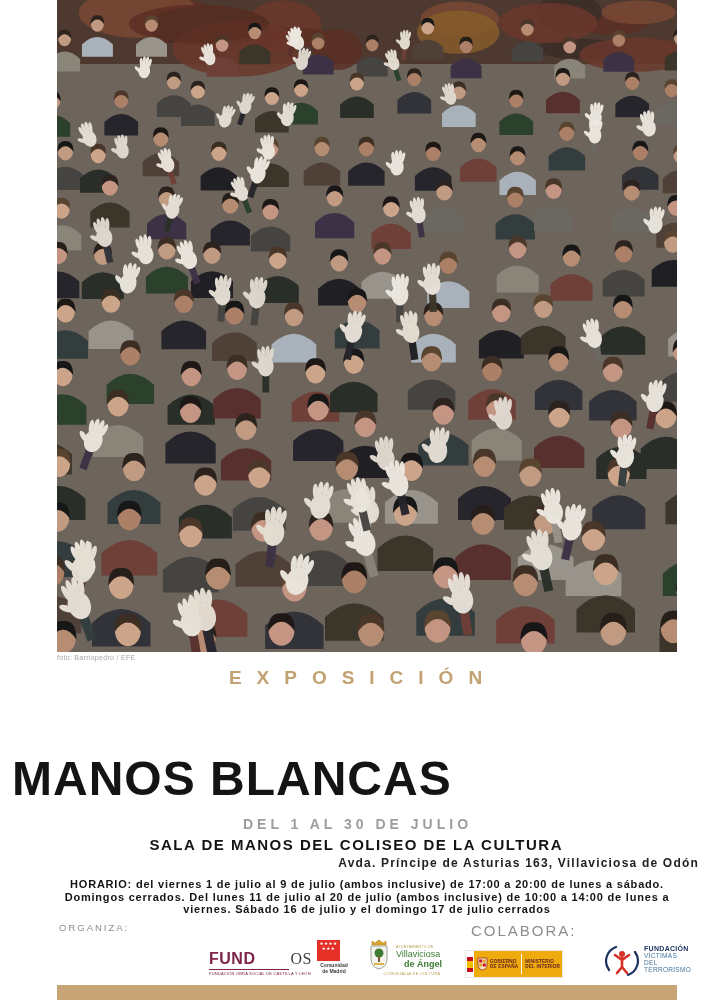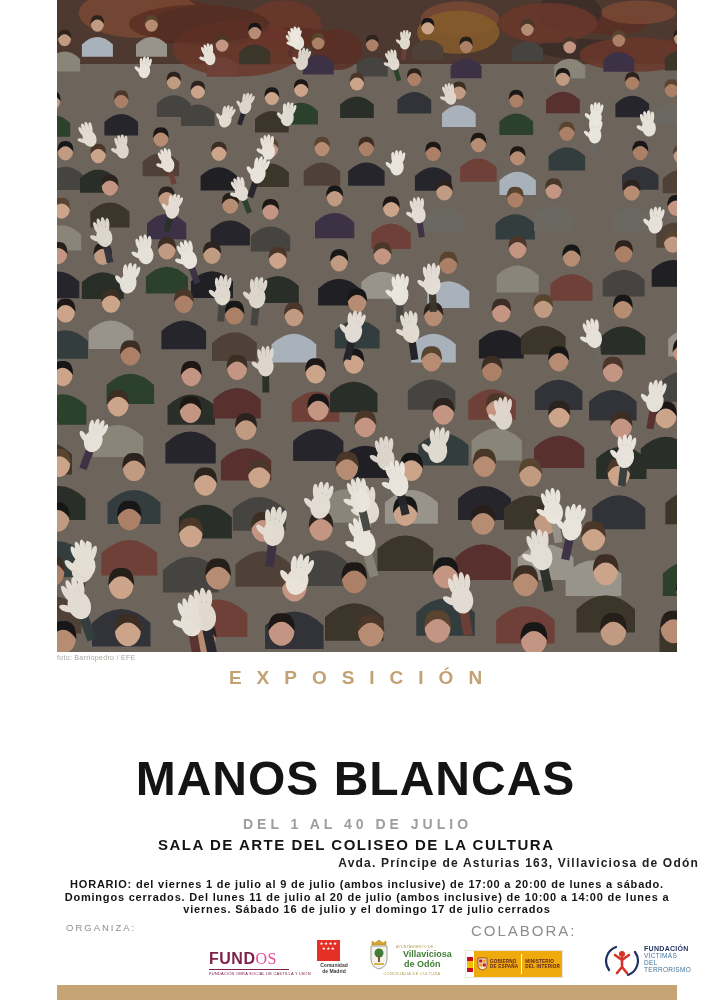--- a/index.html
+++ b/index.html
@@ -10,62 +10,62 @@
   
   .photo{position:absolute;left:45px;top:0;width:620px;height:652px;overflow:hidden;background:#6d635a;}
   .photo svg{display:block;width:100%;height:100%;filter:saturate(.92) contrast(.97);}
   .credit{position:absolute;left:45px;top:654px;font-size:7px;color:#a9a49e;letter-spacing:.3px;}
 
   
   .kicker{position:absolute;left:0;right:0;top:667px;text-align:center;font-size:19px;font-weight:bold;
           letter-spacing:15px;text-indent:15px;color:#c2a173;}
   .title1{position:absolute;left:0;right:0;top:699px;text-align:center;font-size:46px;font-weight:400;
           letter-spacing:2px;color:#141414;}
-  .title2{position:absolute;left:0;right:0;top:751px;text-align:center;font-size:48px;font-weight:700;
+  .title2{position:absolute;left:0;right:0;top:751px;text-align:left;font-size:48px;font-weight:700;
           letter-spacing:1px;color:#141414;}
   .dates{position:absolute;left:0;right:0;top:816px;text-align:center;font-size:14px;font-weight:bold;
          letter-spacing:4px;text-indent:4px;color:#9d9d9d;}
   .venue{position:absolute;left:0;right:0;top:836px;text-align:center;font-size:15px;font-weight:bold;
          letter-spacing:1.5px;text-indent:1.5px;color:#141414;}
   .address{position:absolute;left:0;right:0;top:856px;text-align:right;font-size:12px;font-weight:600;
            letter-spacing:1.2px;color:#222;}
   .schedule{position:absolute;left:45px;top:878px;width:620px;text-align:center;font-size:11px;font-weight:bold;
             letter-spacing:.8px;line-height:12.5px;color:#141414;}
 
   
-  .org-label{position:absolute;left:54px;top:922px;font-size:9.5px;letter-spacing:2px;color:#8d8d8d;}
+  .org-label{position:absolute;left:47px;top:922px;font-size:9.5px;letter-spacing:2px;color:#8d8d8d;}
   .colab-label{position:absolute;left:459px;top:922px;font-size:15px;letter-spacing:2px;color:#8d8d8d;}
   .goldbar{position:absolute;left:45px;top:985px;width:620px;height:15px;background:#c7a474;}
 
   
   .fmab{position:absolute;left:45px;top:940px;width:150px;height:40px;}
   .fmab .strokes{position:absolute;left:60px;top:0;}
   .fmab .fsmall{position:absolute;left:1px;top:13px;font-size:5px;font-weight:bold;letter-spacing:.6px;color:#c0272d;}
   .fmab .fname{position:absolute;left:0;top:19px;font-size:15px;font-weight:600;color:#3d3a36;white-space:nowrap;}
 
   
   .fundos{position:absolute;left:197px;top:950px;width:80px;}
   .fundos .word{font-size:16px;letter-spacing:.5px;white-space:nowrap;}
   .fundos .word .b{font-weight:bold;color:#7d2248;}
-  .fundos .word .l{font-weight:400;color:#ec4899;font-family:"Liberation Serif",serif;}
+  .fundos .word .l{font-weight:400;color:#404040;font-family:"Liberation Serif",serif;margin-left:35px;}
   .fundos .rule{height:1px;background:#7d2248;margin-top:1px;}
   .fundos .tag{margin-top:1px;font-size:4px;letter-spacing:.2px;color:#7d2248;white-space:nowrap;}
 
   
   .madrid{position:absolute;left:299px;top:940px;width:46px;}
   .madrid .flag{width:23px;height:21px;background:#e53027;margin-left:6px;
                 display:flex;flex-direction:column;align-items:center;justify-content:flex-start;padding-top:2px;box-sizing:border-box;}
   .madrid .stars{font-size:4.5px;line-height:4.5px;letter-spacing:.5px;color:#fff;text-align:center;}
   .madrid .mtext{margin-top:2px;font-size:5px;line-height:5.5px;font-weight:bold;color:#3d3a36;text-align:center;}
 
   
   .villa{position:absolute;left:352px;top:939px;width:96px;height:42px;}
   .villa .crest{position:absolute;left:2px;top:0;}
   .villa .ayto{position:absolute;left:32px;top:6px;font-size:3.5px;letter-spacing:.3px;color:#b49a4a;}
-  .villa .vname{position:absolute;left:32px;top:11px;font-size:9px;font-weight:bold;color:#3f7d36;line-height:9px;margin-left:7px;}
+  .villa .vname{position:absolute;left:32px;top:11px;font-size:9px;font-weight:normal;color:#3f7d36;line-height:9px;}
   .villa .vname2{position:absolute;left:40px;top:20px;font-size:9px;font-weight:bold;color:#3f7d36;}
   .villa .conc{position:absolute;left:0;top:33px;width:96px;text-align:center;font-size:3.8px;letter-spacing:.4px;color:#b49a4a;}
 
   
   .gob{position:absolute;left:453px;top:950px;width:98px;height:28px;display:flex;border:1px solid #e8e6e2;box-sizing:border-box;}
   .gob .flagstrip{width:8px;background:#fff;display:flex;flex-direction:column;justify-content:center;}
   .gob .flagstrip .f{width:6px;margin:0 1px;}
   .gob .fr{height:4px;background:#c60b1e;}
   .gob .fy{height:7px;background:#f1bf00;}
   .gob .ybox{flex:1;background:#efaa0e;display:flex;align-items:center;}
@@ -1008,22 +1008,22 @@
           <ellipse cx="2.4" cy="-16.5" rx="2.6" ry="7.5" fill="#efe9df" transform="rotate(3.8 2.4 -16.5)"></ellipse>
           <ellipse cx="6.8" cy="-14" rx="2.6" ry="7.5" fill="#efe9df" transform="rotate(10.9 6.8 -14)"></ellipse>
           <ellipse cx="-11" cy="-1" rx="2.8" ry="6.5" fill="#efe9df" transform="rotate(-52 -11 -1)"></ellipse>
         </g>
       </svg>
   </div>
   <div class="credit">foto: Barriopedro / EFE</div>
 
   <div class="kicker">EXPOSICIÓN</div>
   <div class="title2">MANOS BLANCAS</div>
-  <div class="dates">DEL 1 AL 40 DE JULIO</div>
-  <div class="venue">SALA DE ARTE DEL COLISEO DE LA CULTURA</div>
+  <div class="dates">DEL 1 AL 30 DE JULIO</div>
+  <div class="venue">SALA DE MANOS DEL COLISEO DE LA CULTURA</div>
   <div class="address">Avda. Príncipe de Asturias 163, Villaviciosa de Odón</div>
   <div class="schedule">HORARIO: del viernes 1 de julio al 9 de julio (ambos inclusive) de 17:00 a 20:00 de lunes a sábado. Domingos cerrados. Del lunes 11 de julio al 20 de julio (ambos inclusive) de 10:00 a 14:00 de lunes a viernes. Sábado 16 de julio y el domingo 17 de julio cerrados</div>
 
   <div class="org-label">ORGANIZA:</div>
   <div class="colab-label">COLABORA:</div>
 
 
   <div class="fundos">
     <div class="word"><span class="b">FUND</span><span class="l">OS</span></div>
     <div class="rule"></div>
@@ -1044,21 +1044,21 @@
   <div class="villa">
     <svg class="crest" width="26" height="32" viewBox="0 0 26 32">
       <path d="M6 6 L6 2 L9 4 L13 1 L17 4 L20 2 L20 6 Z" fill="#d8a62a" stroke="#a97c18" stroke-width=".5"></path>
       <path d="M5 7 H21 V20 Q21 28 13 30 Q5 28 5 20 Z" fill="#f4f2ec" stroke="#8a8a7a" stroke-width=".8"></path>
       <circle cx="13" cy="14" r="4.5" fill="#3f7d36"></circle>
       <rect x="12" y="17" width="2" height="6" fill="#7a5a2a"></rect>
       <path d="M8 25 H18" stroke="#d8a62a" stroke-width="1.6"></path>
     </svg>
     <div class="ayto">AYUNTAMIENTO DE</div>
     <div class="vname">Villaviciosa</div>
-    <div class="vname2">de Odón</div>
+    <div class="vname2">de Ángel</div>
     <div class="conc">CONCEJALÍA DE CULTURA</div>
   </div>
 
   <div class="gob">
     <div class="flagstrip">
       <div class="f fr"></div>
       <div class="f fy"></div>
       <div class="f fr"></div>
     </div>
     <div class="ybox">

